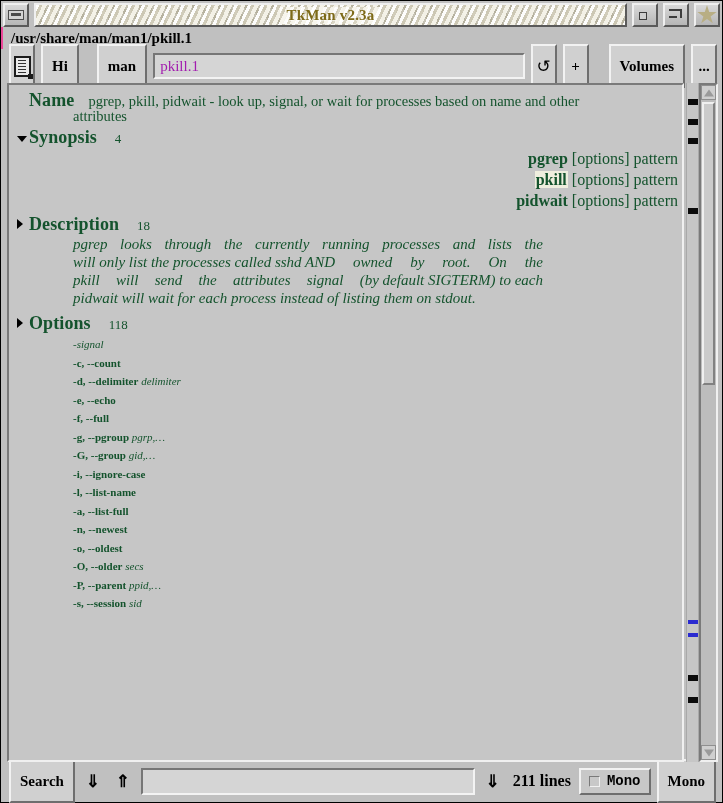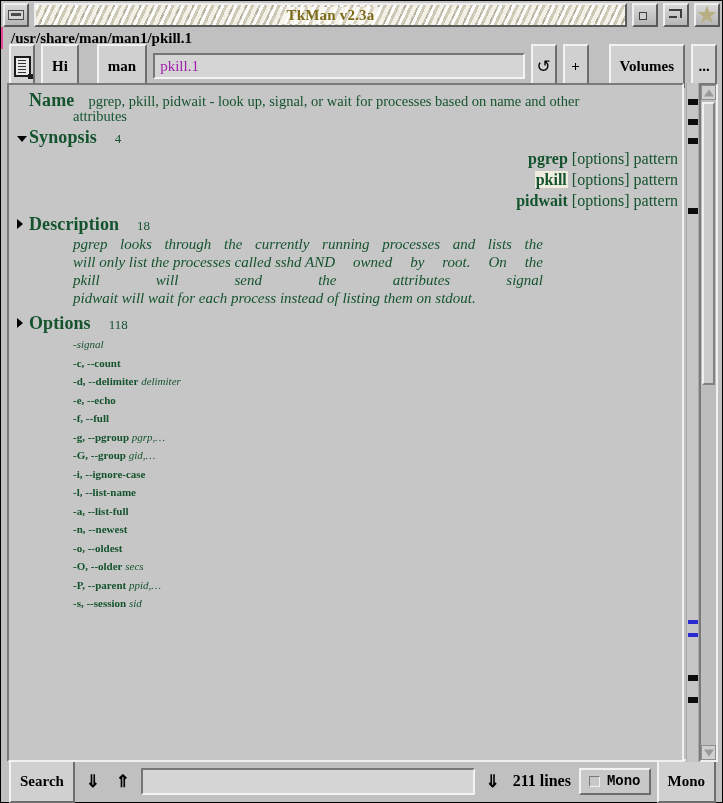--- a/index.html
+++ b/index.html
@@ -398,20 +398,21 @@
               <span>On</span>
               <span>the</span>
             </div>
           <div class="just" id="dl3">
               <span>pkill</span>
               <span>will</span>
               <span>send</span>
               <span>the</span>
               <span>attributes</span>
               <span>signal</span>
+              <span>(by default SIGTERM) to each</span>
             </div>
           <div id="dl4">pidwait will wait for each process instead of listing them on stdout.</div>
         </div>
 
         <div class="sec-head sec-block">
           <span class="tri right"><i></i></span>
           <span class="sec-title">Options</span>
           <span class="sec-count">118</span>
         </div>
         <div id="options-list">

